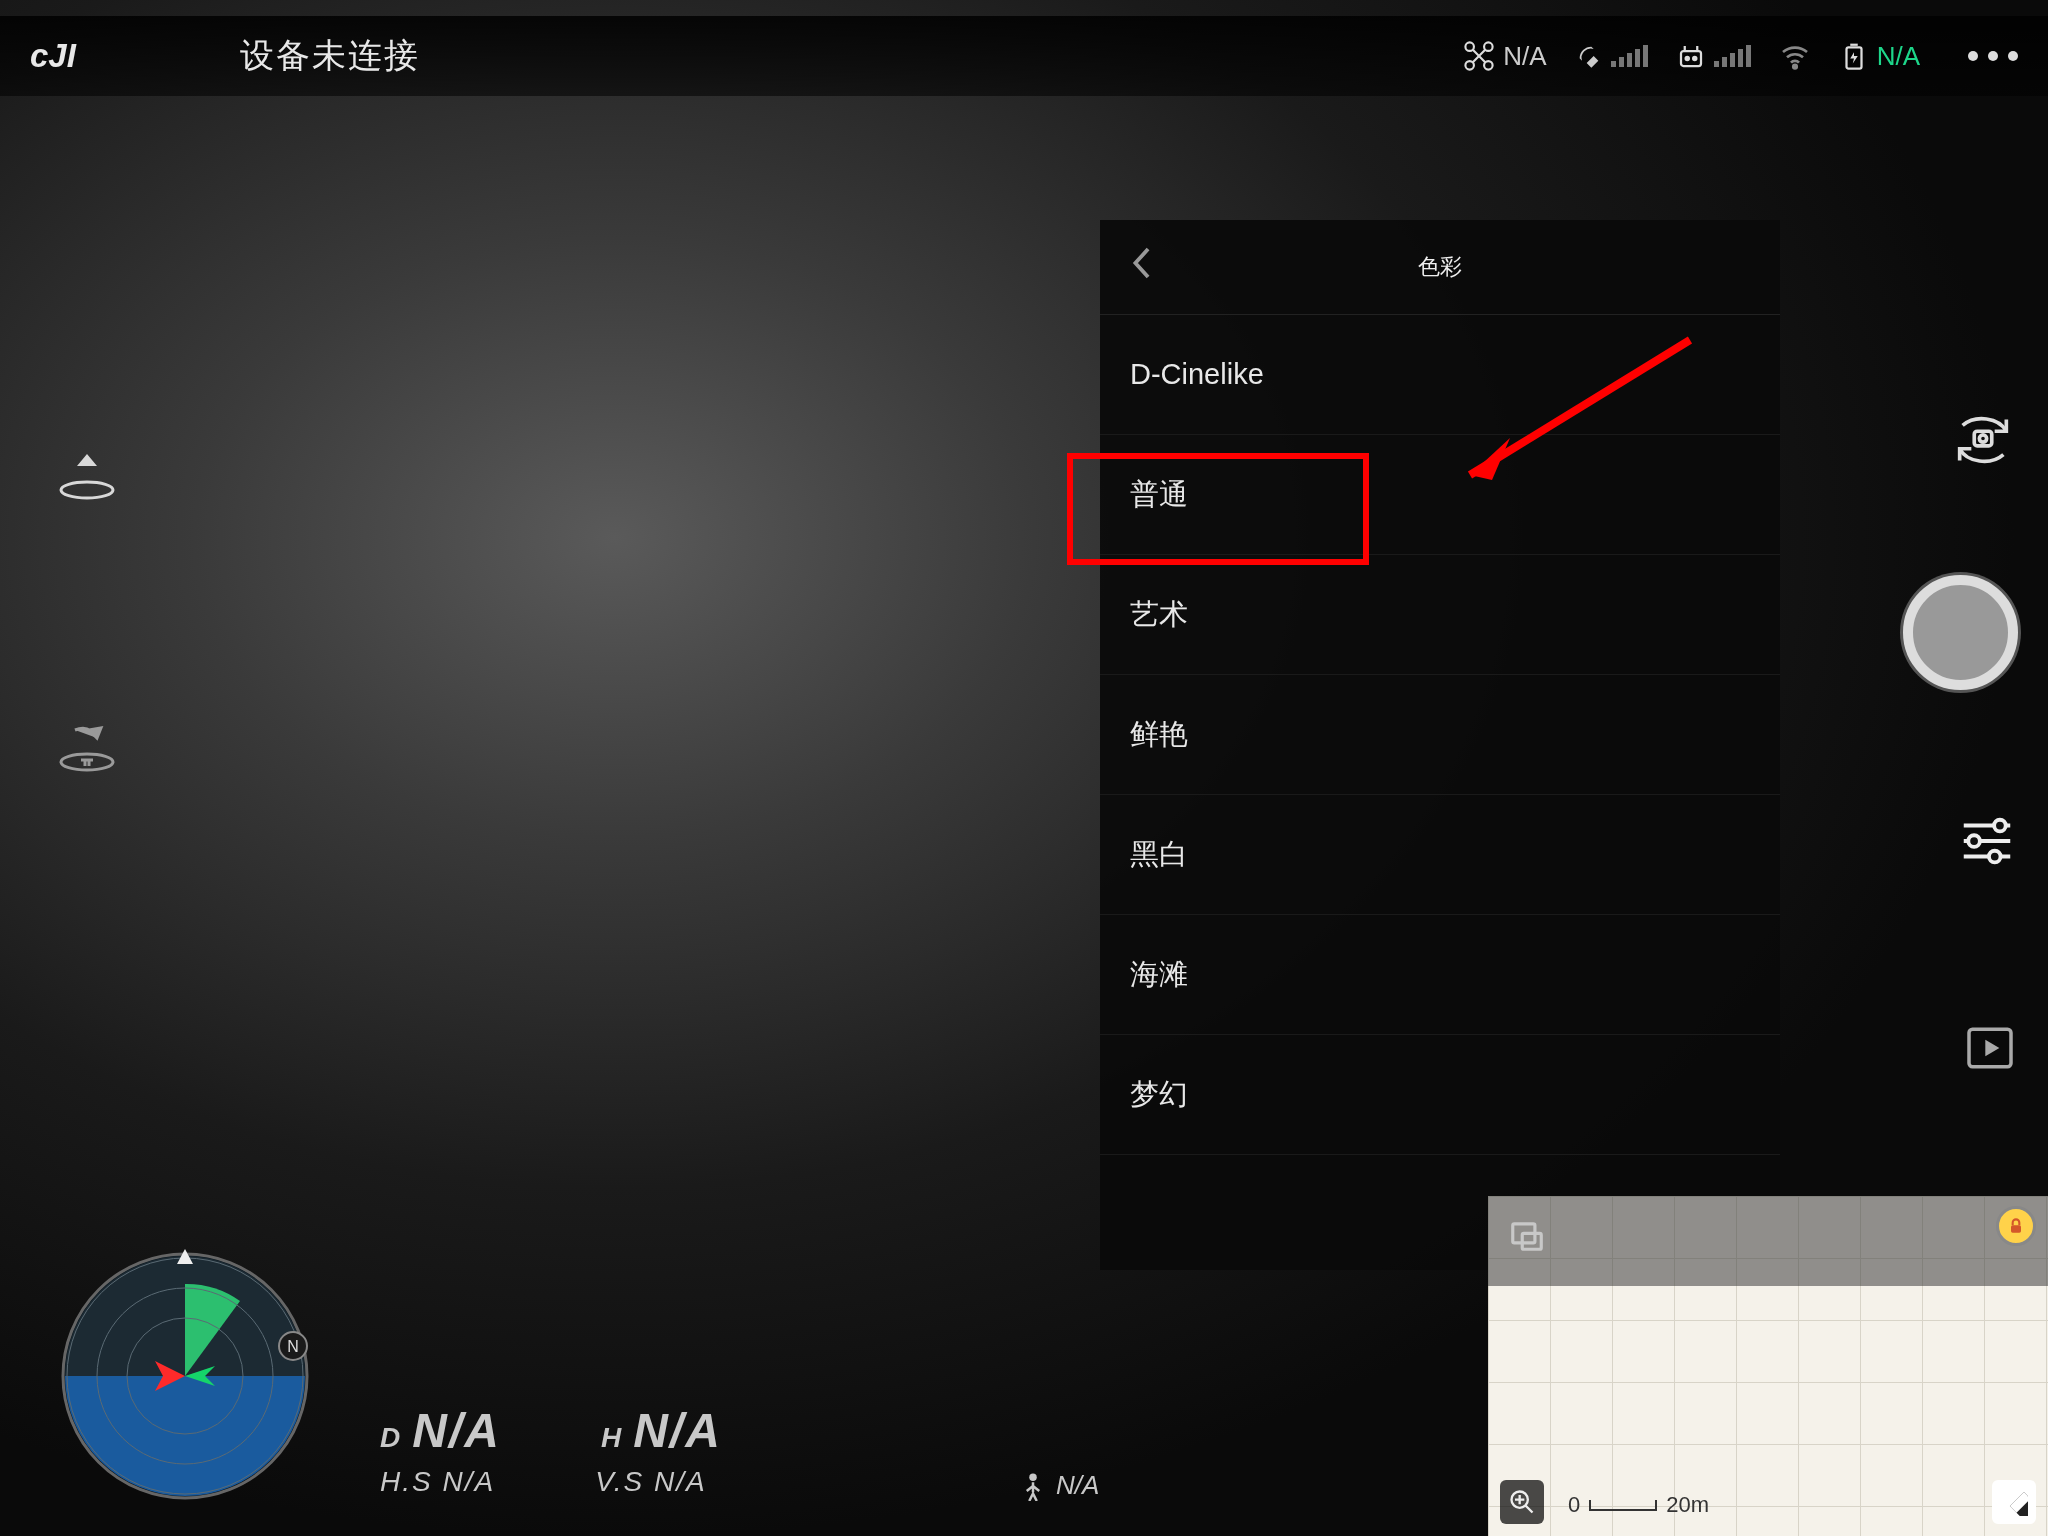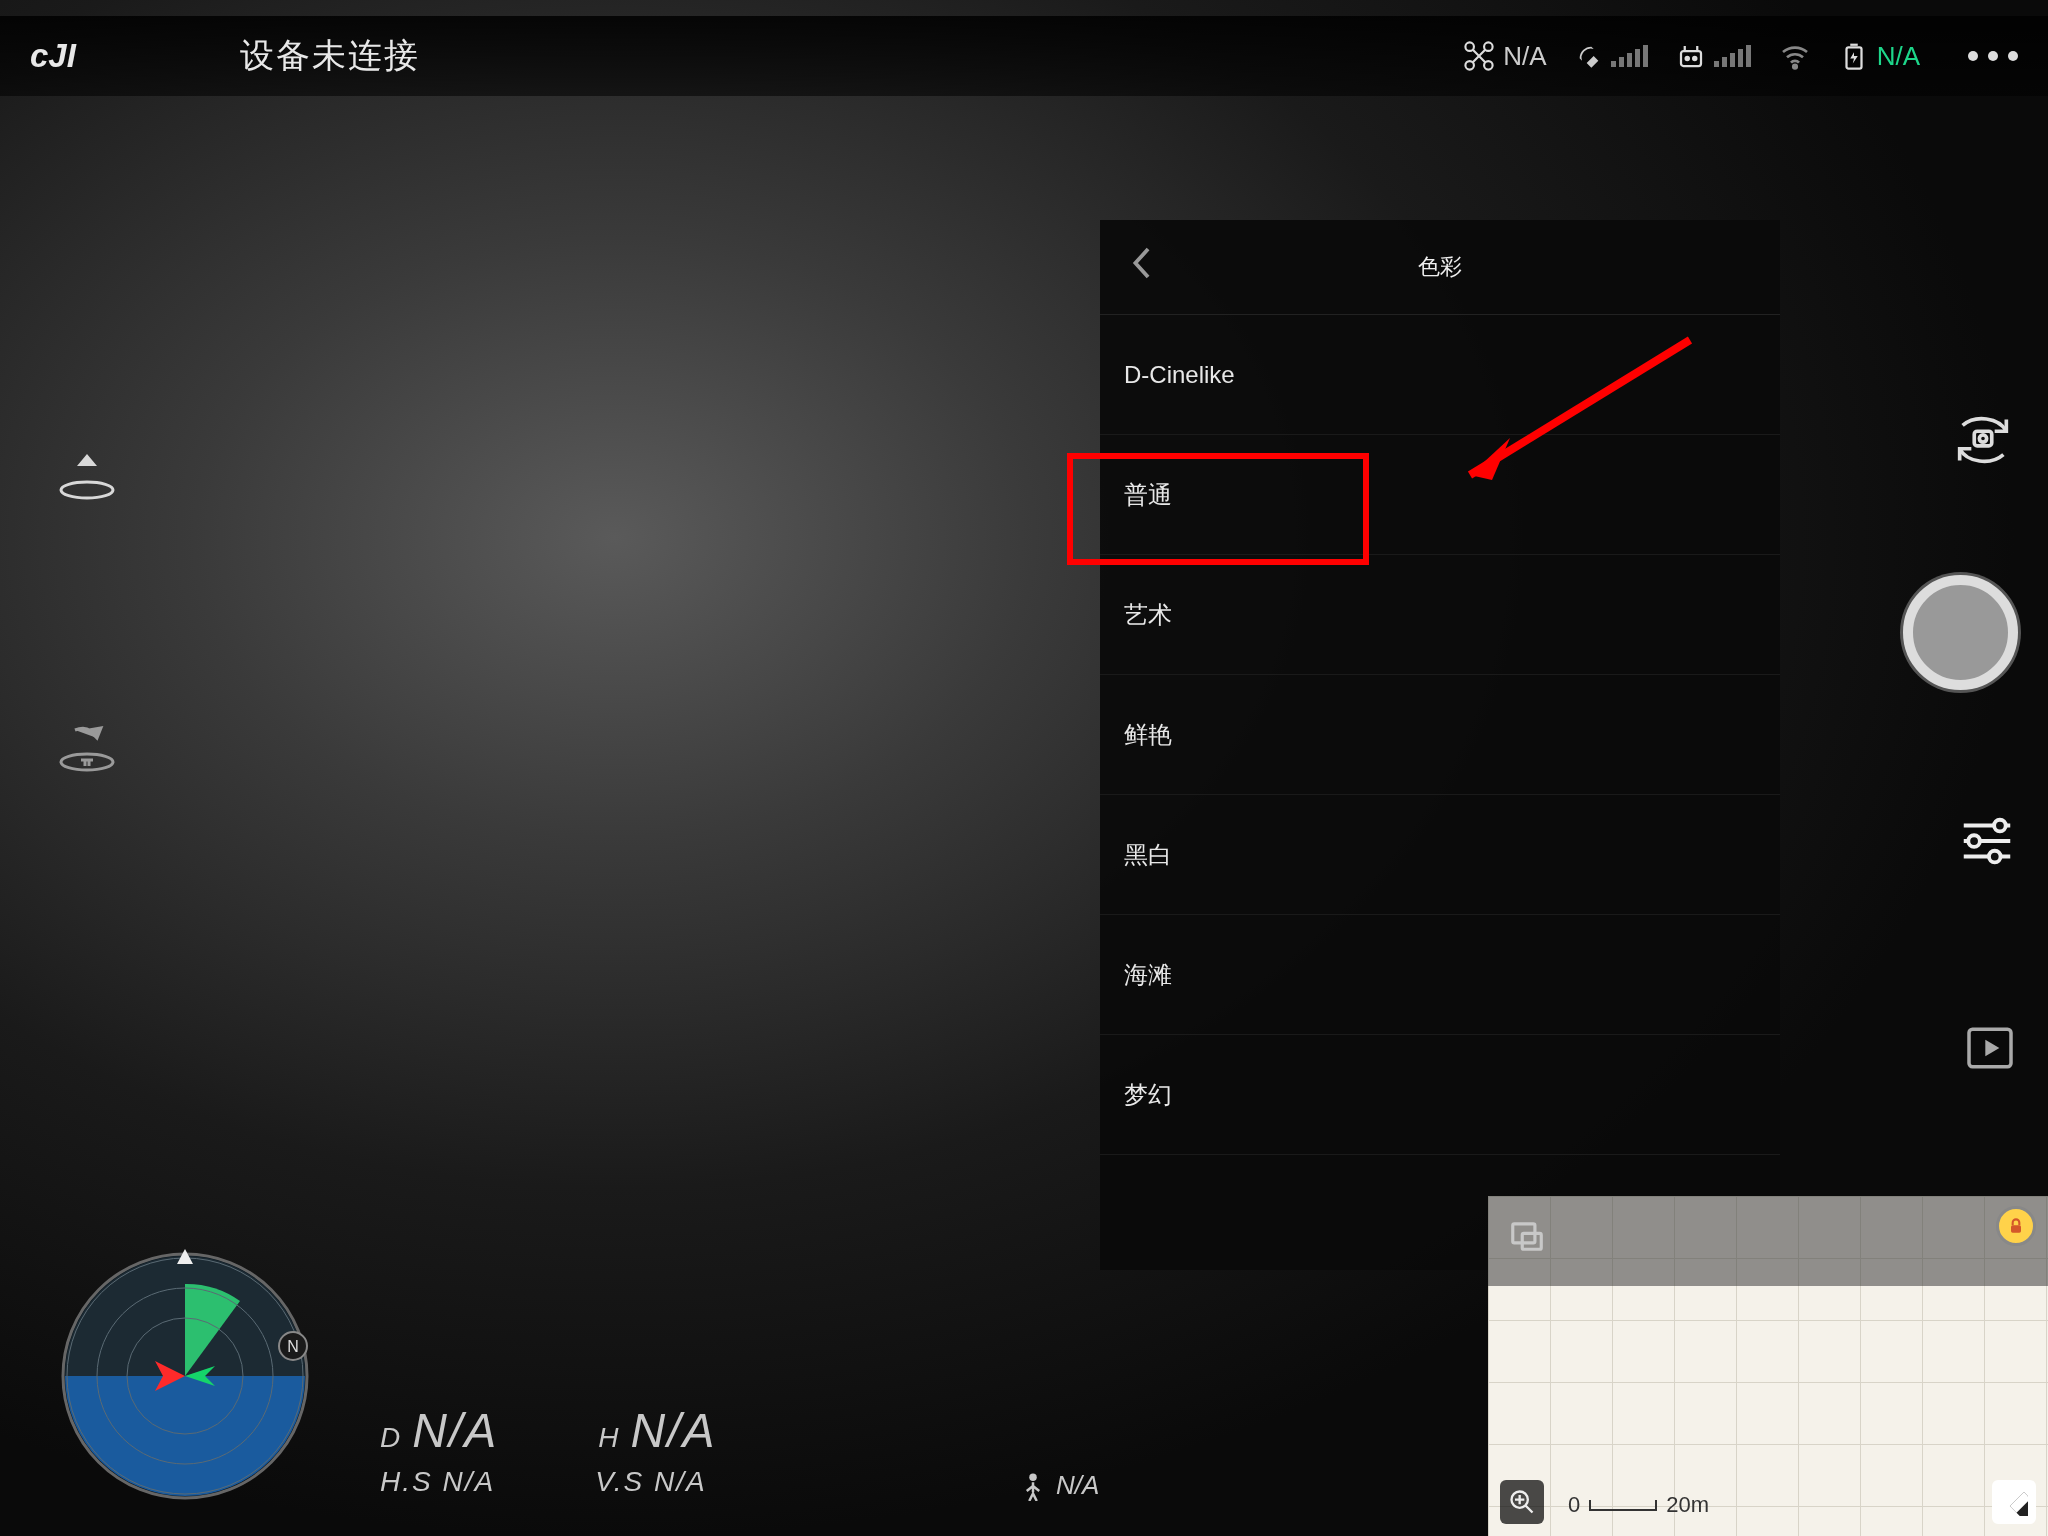--- a/index.html
+++ b/index.html
@@ -36,32 +36,32 @@
 }
 
 
 .panel {
   position: absolute; left: 1100px; top: 220px; width: 680px; height: 1050px;
   background: rgba(10,10,10,.93);
 }
 .panel-head { height: 95px; display:flex; align-items:center; position:relative; border-bottom: 1px solid #222; }
 .panel-back { position:absolute; left: 30px; font-size: 36px; color:#888; }
 .panel-title { width:100%; text-align:center; font-size: 22px; color:#eee; }
-.panel-item { height: 120px; display:flex; align-items:center; padding-left: 24px; font-size: 24px; color:#e8e8e8; border-bottom:1px solid #1a1a1a; }
+.panel-item { height: 120px; display:flex; align-items:center; padding-left: 30px; font-size: 29px; color:#e8e8e8; border-bottom:1px solid #1a1a1a; }
 
 
 .highlight { position:absolute; border: 6px solid #f00; }
 
 
 .arrow-annot { position:absolute; }
 
 
 .telemetry { position:absolute; bottom: 30px; left: 380px; color:#c8c8c8; }
 .tel-row { display:flex; gap: 100px; margin-bottom: 8px; }
-.tel-big { font-size: 48px; font-family: "Eurostile", Arial, sans-serif; letter-spacing: 2px; font-style: italic; font-weight: 400; }
+.tel-big { font-size: 48px; font-family: "Eurostile", Arial, sans-serif; letter-spacing: 2px; font-style: italic; font-weight: 700; }
 .tel-big .lbl { font-size: 28px; margin-right:10px; }
 .tel-small { font-size: 28px; font-family: "Eurostile", Arial, sans-serif; letter-spacing: 2px; font-style: italic; font-weight:300; }
 
 .vps { position:absolute; bottom: 35px; left: 1020px; color:#c8c8c8; font-size:26px; font-style:italic; display:flex; align-items:center; gap:10px;}
 
 
 .compass { position:absolute; bottom: 30px; left: 55px; width: 260px; height: 260px; }
 
 
 .minimap {

